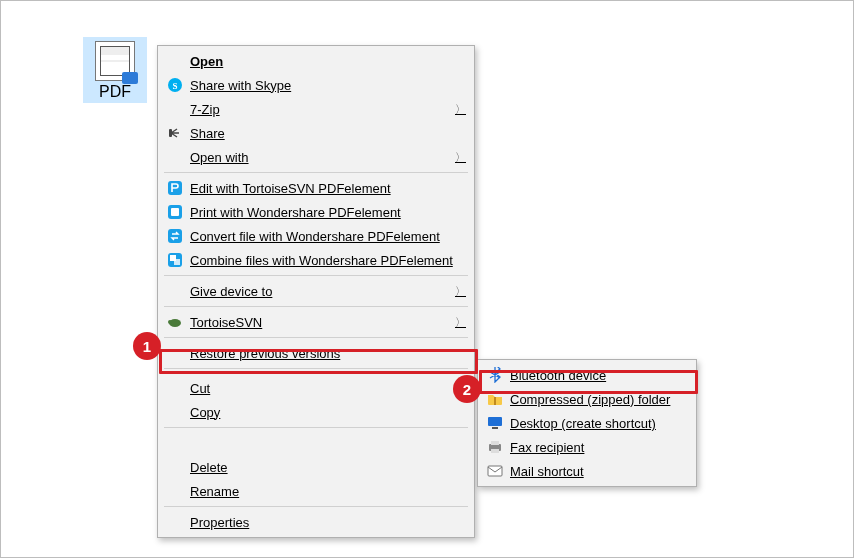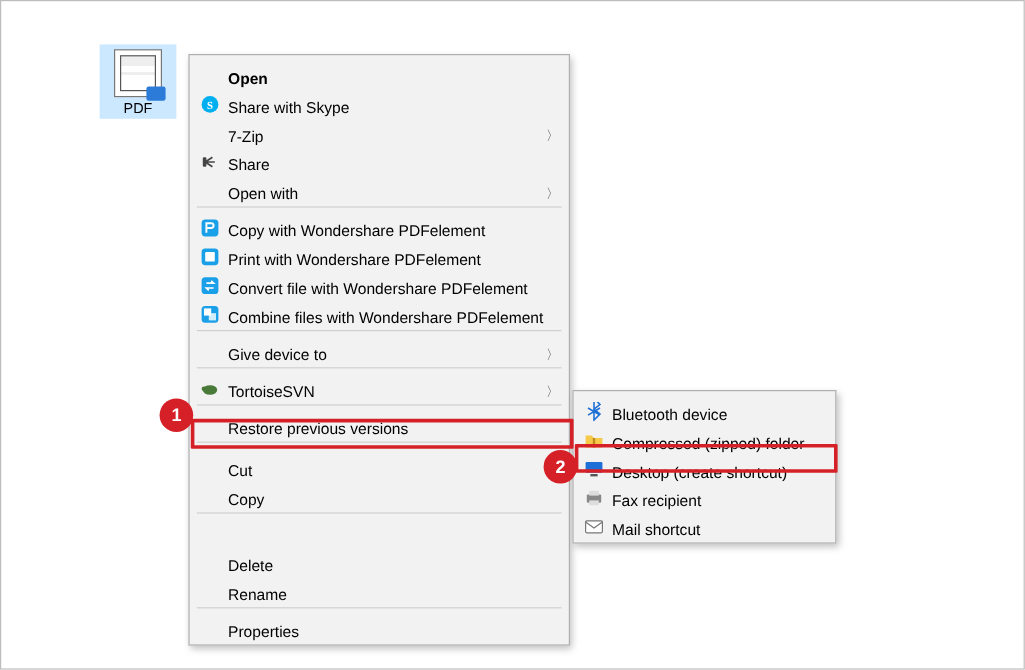--- a/index.html
+++ b/index.html
@@ -43,39 +43,40 @@
     border:1px solid #555;
     background:linear-gradient(#eee 30%, #fff 30%, #fff 45%, #eee 45%, #eee 55%, #fff 55%);
   }
   .file-thumb .badge{
     position:absolute;
     right:-4px; bottom:-4px;
     width:16px; height:12px;
     background:#2d7bd8;
     border-radius:2px;
   }
-  .file-label { font-size: 12px; text-align: center; }
+  .file-label { font-size: 16px; text-align: center; }
   
   .ctxmenu {
     position: absolute;
     left: 156px;
     top: 44px;
     width: 318px;
     background: #f2f2f2;
     border: 1px solid #b0b0b0;
     box-shadow: 2px 3px 6px rgba(0,0,0,.25);
     padding: 3px 0;
   }
   .item {
     display: flex;
-    align-items: flex-end;
+    align-items: center;
     height: 24px;
     padding: 0 8px 0 6px;
     cursor: default;
     position: relative;
+    text-decoration: underline;
   }
   .icon-slot {
     width: 22px;
     height: 20px;
     display: flex;
     align-items: center;
     justify-content: center;
     flex: 0 0 22px;
     margin-right: 4px;
   }
@@ -110,21 +111,21 @@
     font-size: 15px;
     display: flex;
     align-items: center;
     justify-content: center;
     pointer-events: none;
   }
   
   .submenu {
     position: absolute;
     left: 476px;
-    top: 324px;
+    top: 358px;
     width: 220px;
     background: #f2f2f2;
     border: 1px solid #b0b0b0;
     box-shadow: 2px 3px 6px rgba(0,0,0,.25);
     padding: 3px 0;
   }
   
   .ic { width:16px; height:16px; display:block; }
 </style>
 </head>
@@ -173,21 +174,21 @@
       <span class="arrow">〉</span>
     </div>
     <div class="sep"></div>
     <div class="item">
       <span class="icon-slot">
         <svg class="ic" viewBox="0 0 16 16">
             <rect x="1" y="1" width="14" height="14" rx="3" fill="#1aa0e8"></rect>
             <path d="M5 4h4a2 2 0 0 1 0 4H5zM5 4v8" stroke="#fff" stroke-width="1.6" fill="none"></path>
           </svg>
       </span>
-      <span class="label">Copy with Wondershare PDFelement</span>
+      <span class="label">Edit with TortoiseSVN PDFelement</span>
     </div>
     <div class="item">
       <span class="icon-slot">
         <svg class="ic" viewBox="0 0 16 16">
             <rect x="1" y="1" width="14" height="14" rx="3" fill="#1aa0e8"></rect>
             <rect x="4" y="4" width="8" height="8" rx="1" fill="#fff"></rect>
           </svg>
       </span>
       <span class="label">Print with Wondershare PDFelement</span>
     </div>

